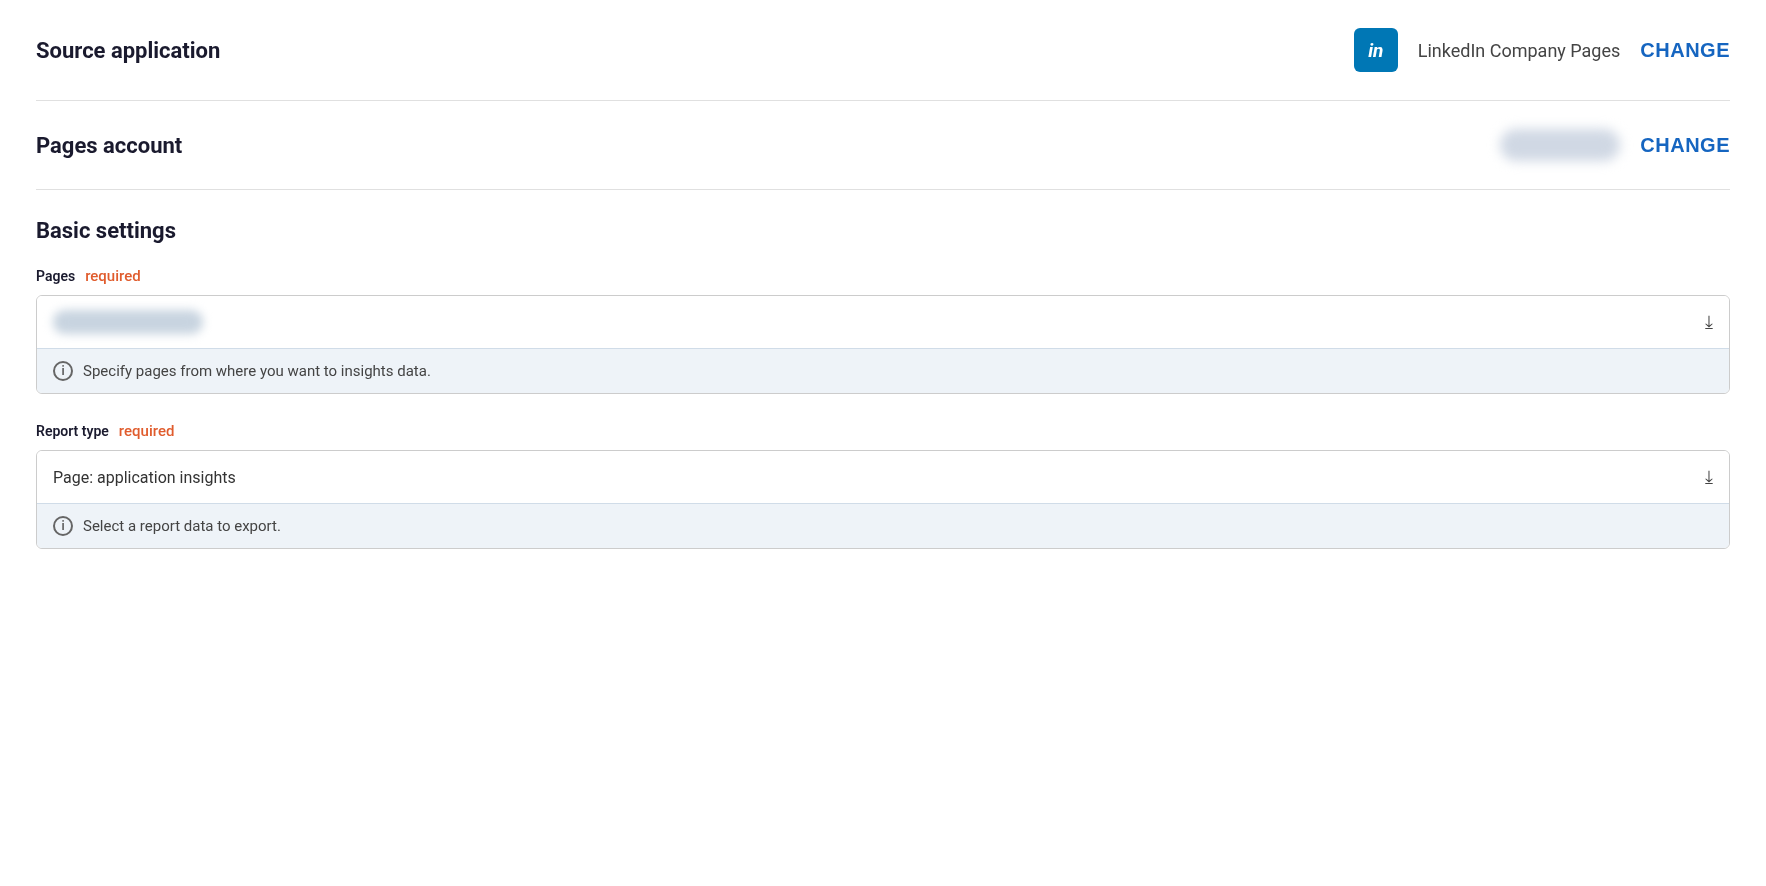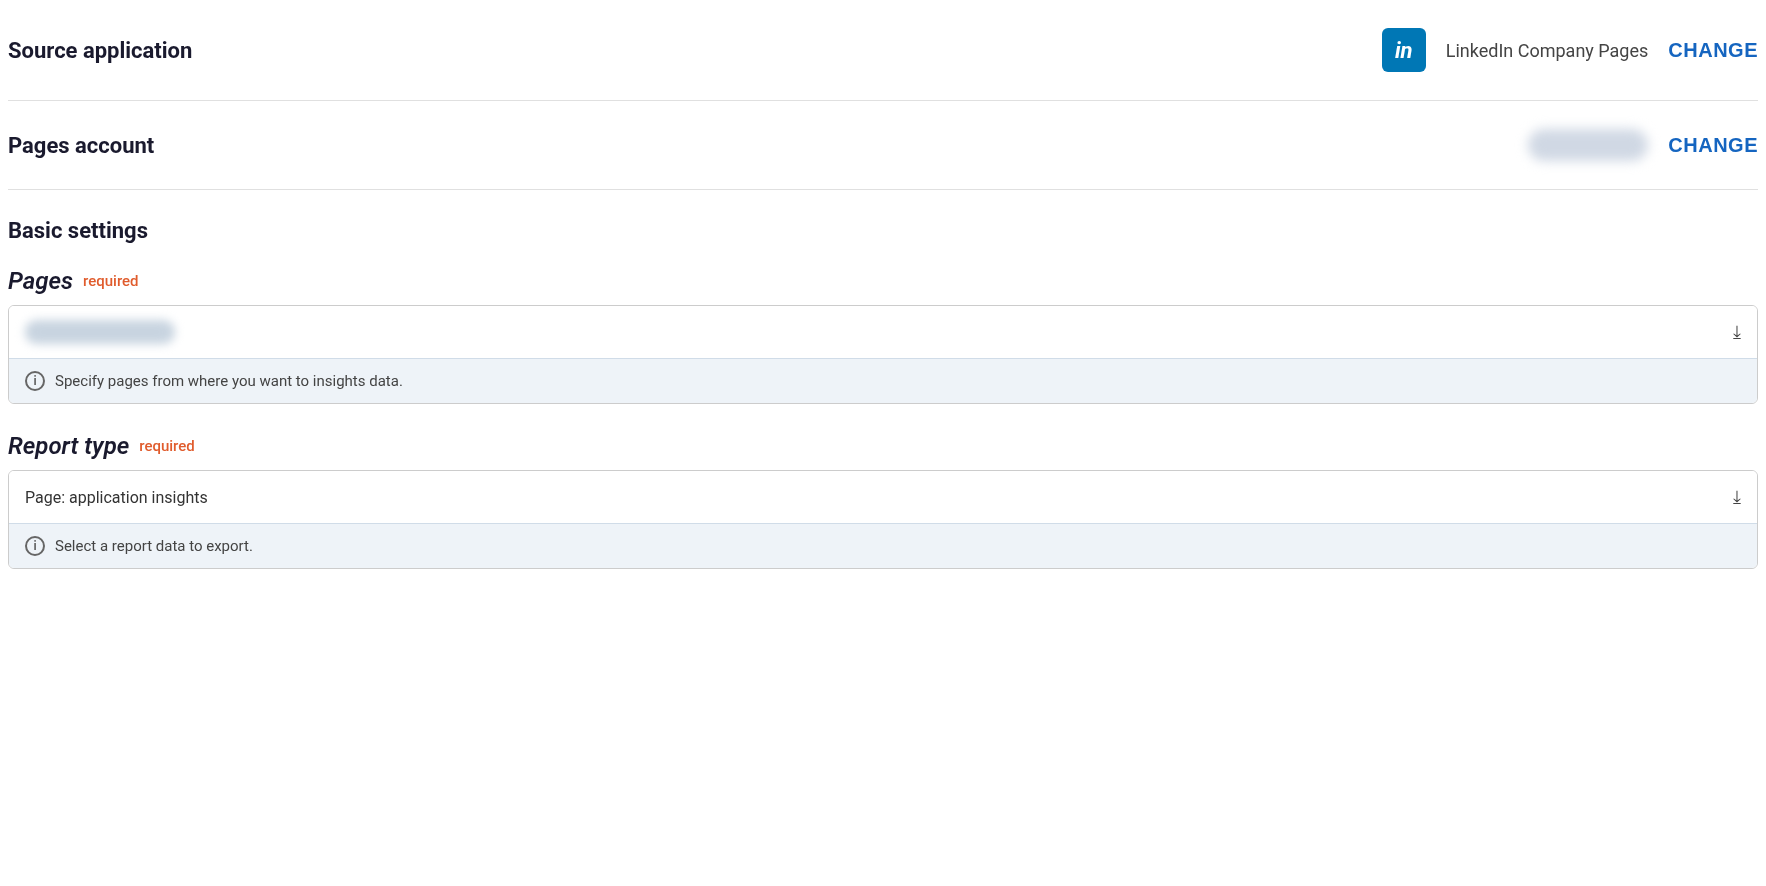--- a/index.html
+++ b/index.html
@@ -4,21 +4,21 @@
   <style>
     * { box-sizing: border-box; margin: 0; padding: 0; }
     body {
       font-family: -apple-system, BlinkMacSystemFont, 'Segoe UI', Roboto, Helvetica, Arial, sans-serif;
       background: #ffffff;
       color: #1a1a2e;
       font-size: 16px;
     }
     .container {
       max-width: 1766px;
-      padding: 0 8px;
+      padding: 0 36px;
       background: #fff;
     }
 
     
     .section-row {
       display: flex;
       align-items: center;
       justify-content: space-between;
       padding: 28px 0;
       border-bottom: 1px solid #e0e0e0;
@@ -38,21 +38,21 @@
     .linkedin-icon {
       width: 44px;
       height: 44px;
       background: #0077b5;
       border-radius: 6px;
       display: flex;
       align-items: center;
       justify-content: center;
       color: #fff;
       font-weight: 700;
-      font-size: 22px;
+      font-size: 19px;
       font-style: italic;
       flex-shrink: 0;
     }
     .app-name {
       font-size: 18px;
       color: #444;
     }
     .change-btn {
       font-size: 20px;
       font-weight: 700;
@@ -88,24 +88,23 @@
     .field-group {
       margin-bottom: 28px;
     }
     .field-label-row {
       display: flex;
       align-items: center;
       gap: 10px;
       margin-bottom: 10px;
     }
     .field-label {
-      font-size: 24px;
+      font-size: 14px;
       font-weight: 600;
       color: #1a1a2e;
-      font-style: italic;
     }
     .required-badge {
       font-size: 15px;
       font-weight: 500;
       color: #e05c2d;
     }
 
     
     .dropdown-wrapper {
       border: 1px solid #ccc;

